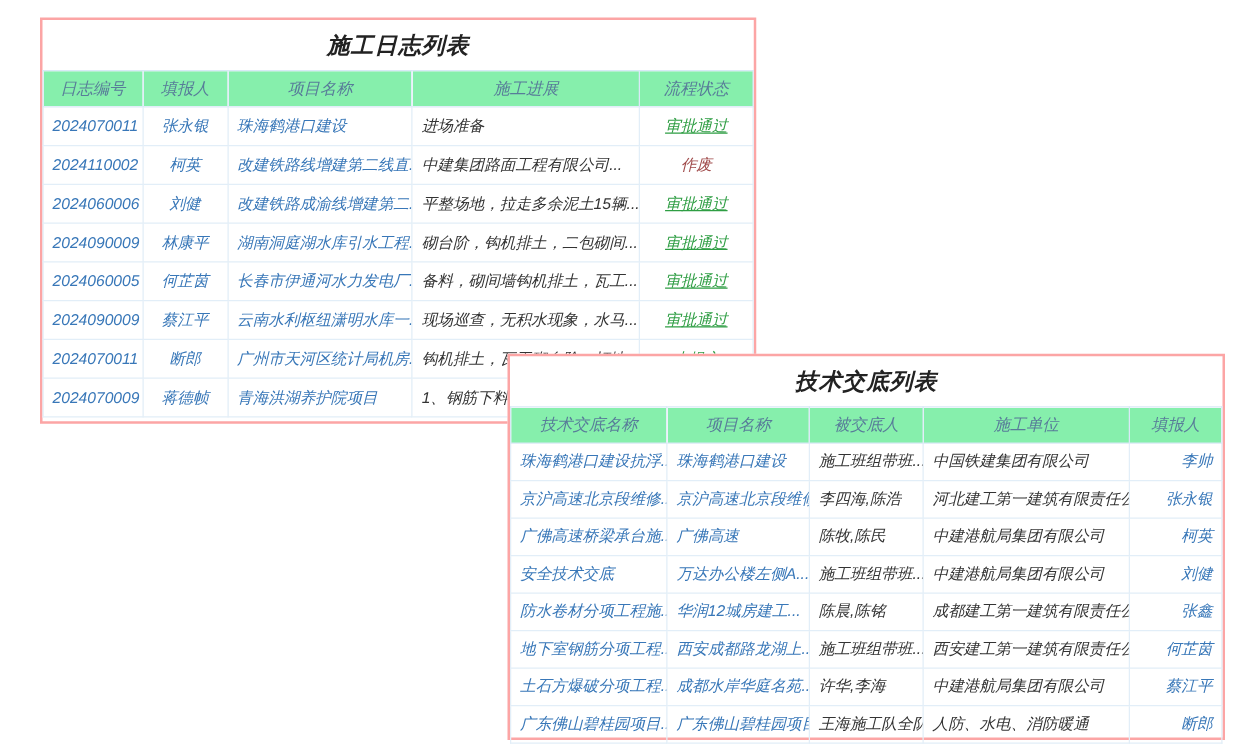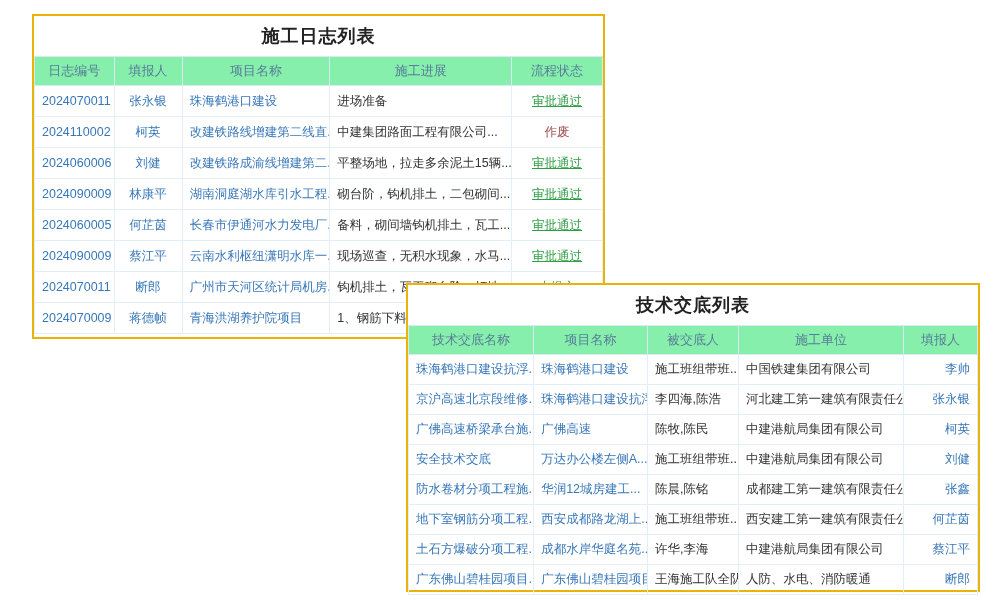--- a/index.html
+++ b/index.html
@@ -6,21 +6,22 @@
   html,body { width:1000px; height:600px; }
   body {
     position:relative;
     background:#ffffff;
     font-family:"Liberation Sans", sans-serif;
     overflow:hidden;
   }
   .panel {
     position:absolute;
     background:#ffffff;
-    border:2px solid #eab308;
+    border:2px solid #fca5a5;
+    font-style:italic;
   }
   .panel-log  { left:32px;  top:14px;  width:573px; height:325px; }
   .panel-disc { left:406px; top:283px; width:574px; height:309px; }
   .panel-title {
     height:40px; line-height:40px;
     text-align:center;
     font-size:18px; font-weight:bold;
     color:#222222;
     letter-spacing:1px;
   }
@@ -157,21 +158,21 @@
     <tbody>
         <tr>
           <td class="type-link">珠海鹤港口建设抗浮...</td>
           <td class="type-link">珠海鹤港口建设</td>
           <td class="type-text">施工班组带班...</td>
           <td class="type-text">中国铁建集团有限公司</td>
           <td class="type-link">李帅</td>
         </tr>
         <tr>
           <td class="type-link">京沪高速北京段维修...</td>
-          <td class="type-link">珠海鹤港口建设抗浮</td>
+          <td class="type-link">京沪高速北京段维修</td>
           <td class="type-text">李四海,陈浩</td>
           <td class="type-text">河北建工第一建筑有限责任公司</td>
           <td class="type-link">张永银</td>
         </tr>
         <tr>
           <td class="type-link">广佛高速桥梁承台施...</td>
           <td class="type-link">广佛高速</td>
           <td class="type-text">陈牧,陈民</td>
           <td class="type-text">中建港航局集团有限公司</td>
           <td class="type-link">柯英</td>

